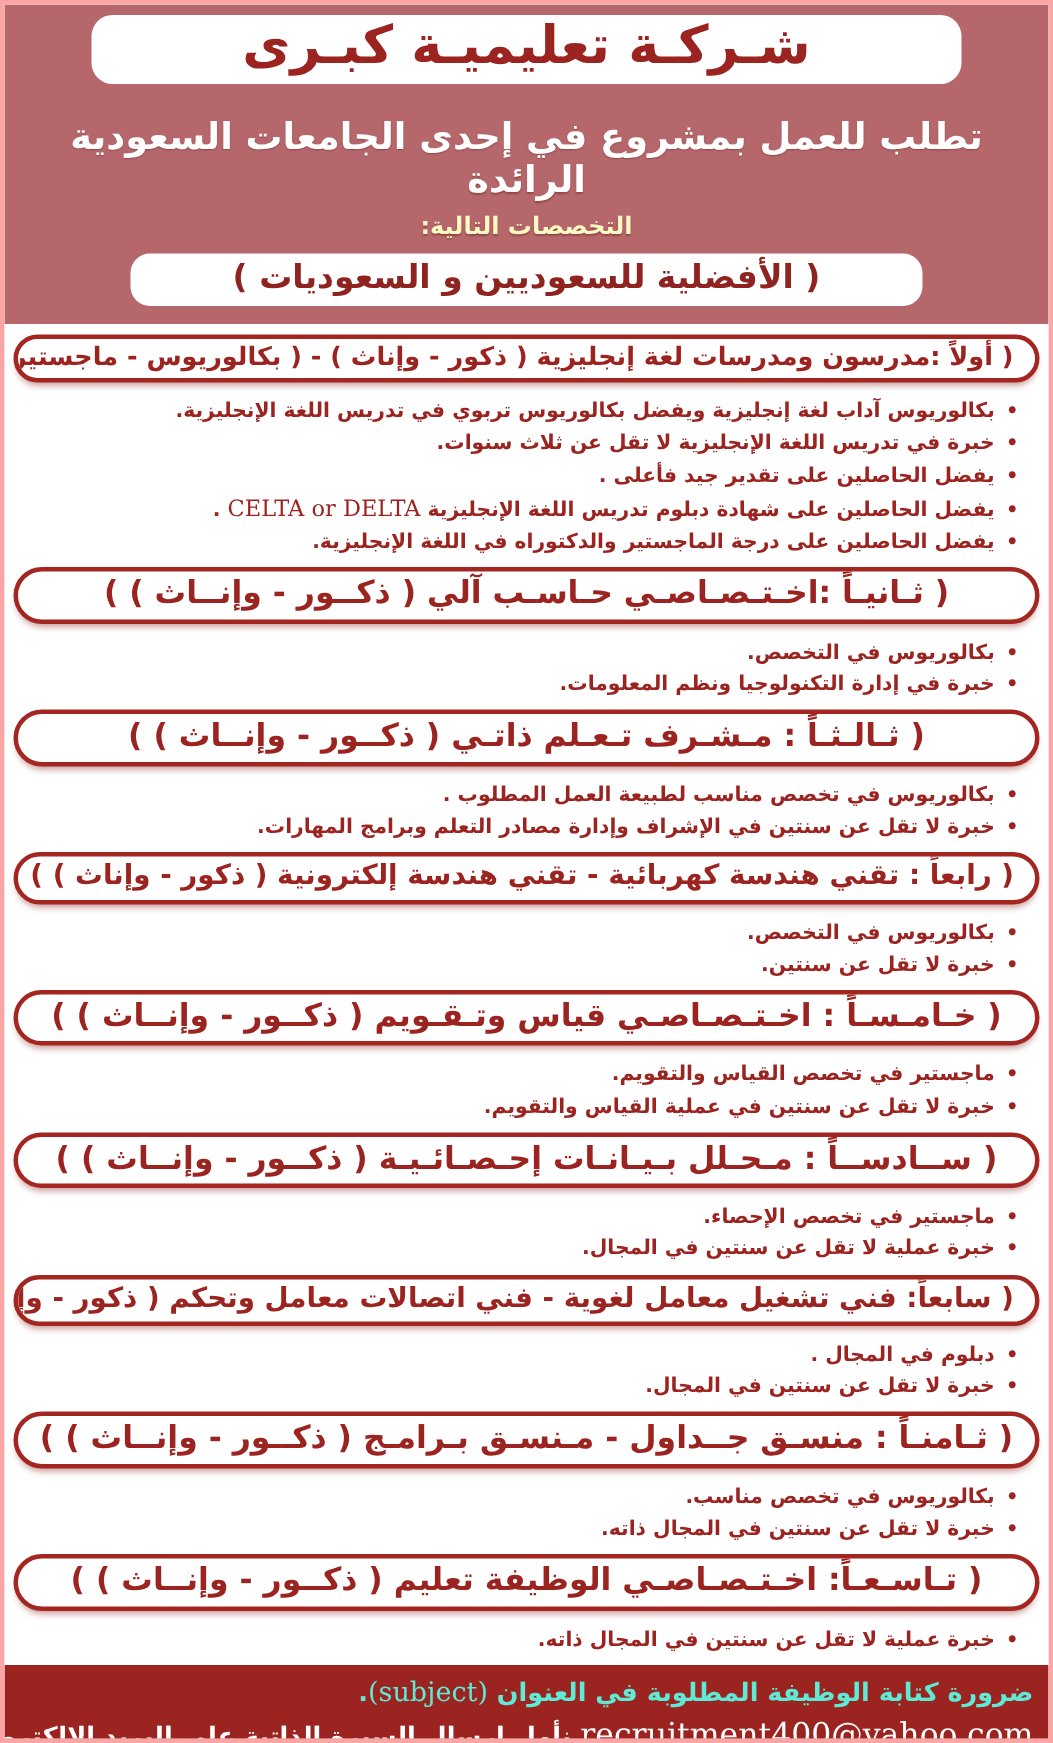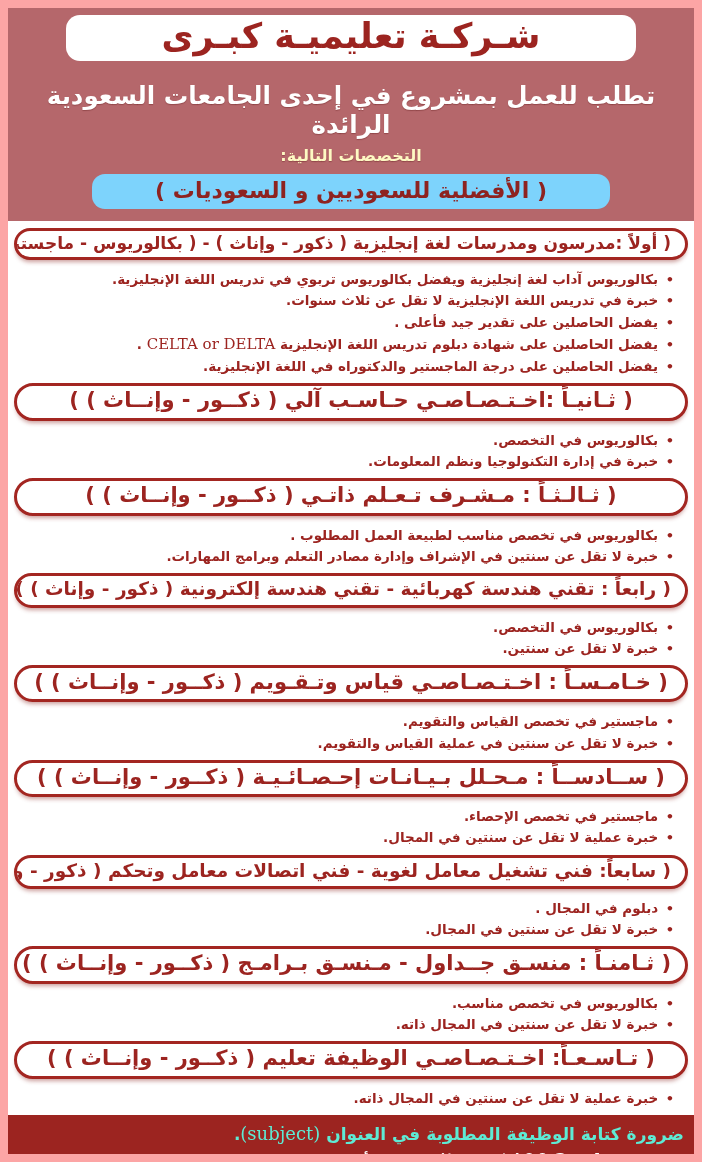--- a/index.html
+++ b/index.html
@@ -10,21 +10,21 @@
   }
   body {
     font-family: "DejaVu Sans", sans-serif;
   }
   #ad {
     position: relative;
     width: 702px;
     height: 1162px;
     box-sizing: border-box;
     background: #ffffff;
-    border: 8px solid #fca5a5;
+    border: 3px solid #fca5a5;
     overflow: hidden;
     display: flex;
     flex-direction: column;
   }
 
   
   .header {
     background: #B5676B;
     padding: 7px 10px 10px 10px;
     flex: 0 0 auto;
@@ -60,21 +60,21 @@
     text-align: center;
     color: #fef9c3;
     font-family: "DejaVu Sans", sans-serif;
     font-weight: bold;
     font-size: 16px;
     margin-top: 6px;
     text-shadow: 0 1px 1px rgba(90,20,20,0.35);
   }
   .pref-plate {
     margin: 9px 74px 2px 74px;
-    background: #7dd3fc;
+    background: #ffffff;
     border-radius: 13px;
     text-align: center;
     padding: 4px 0 6px 0;
   }
   .pref-plate .pref-text {
     font-family: "DejaVu Sans", sans-serif;
     font-weight: bold;
     font-size: 22px;
     color: #8E2320;
     white-space: nowrap;

